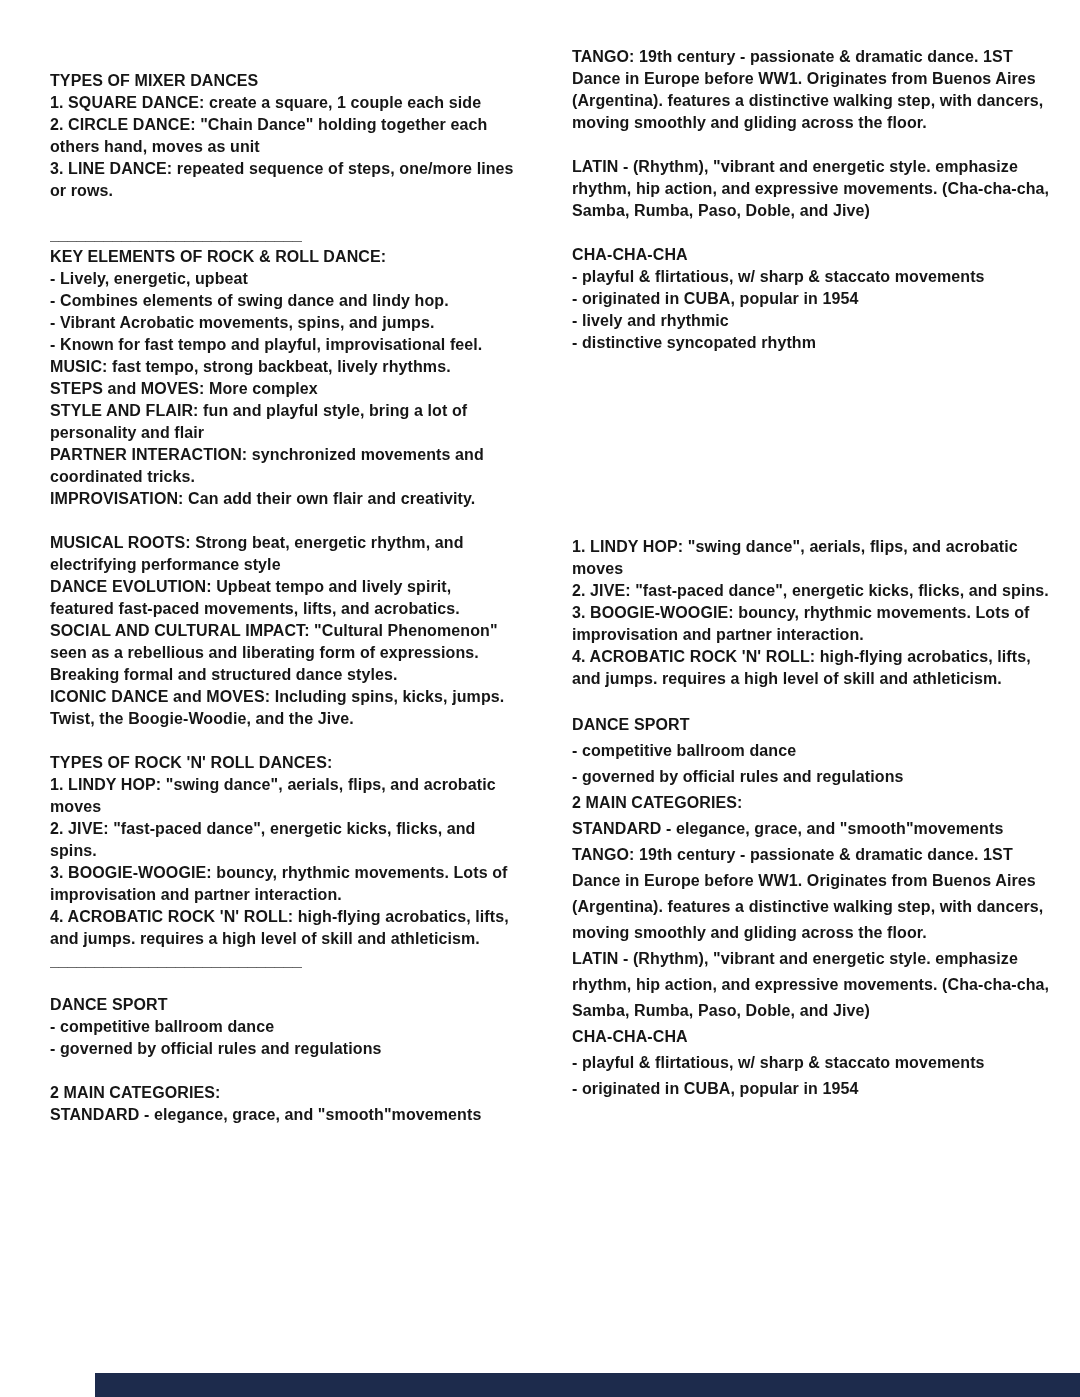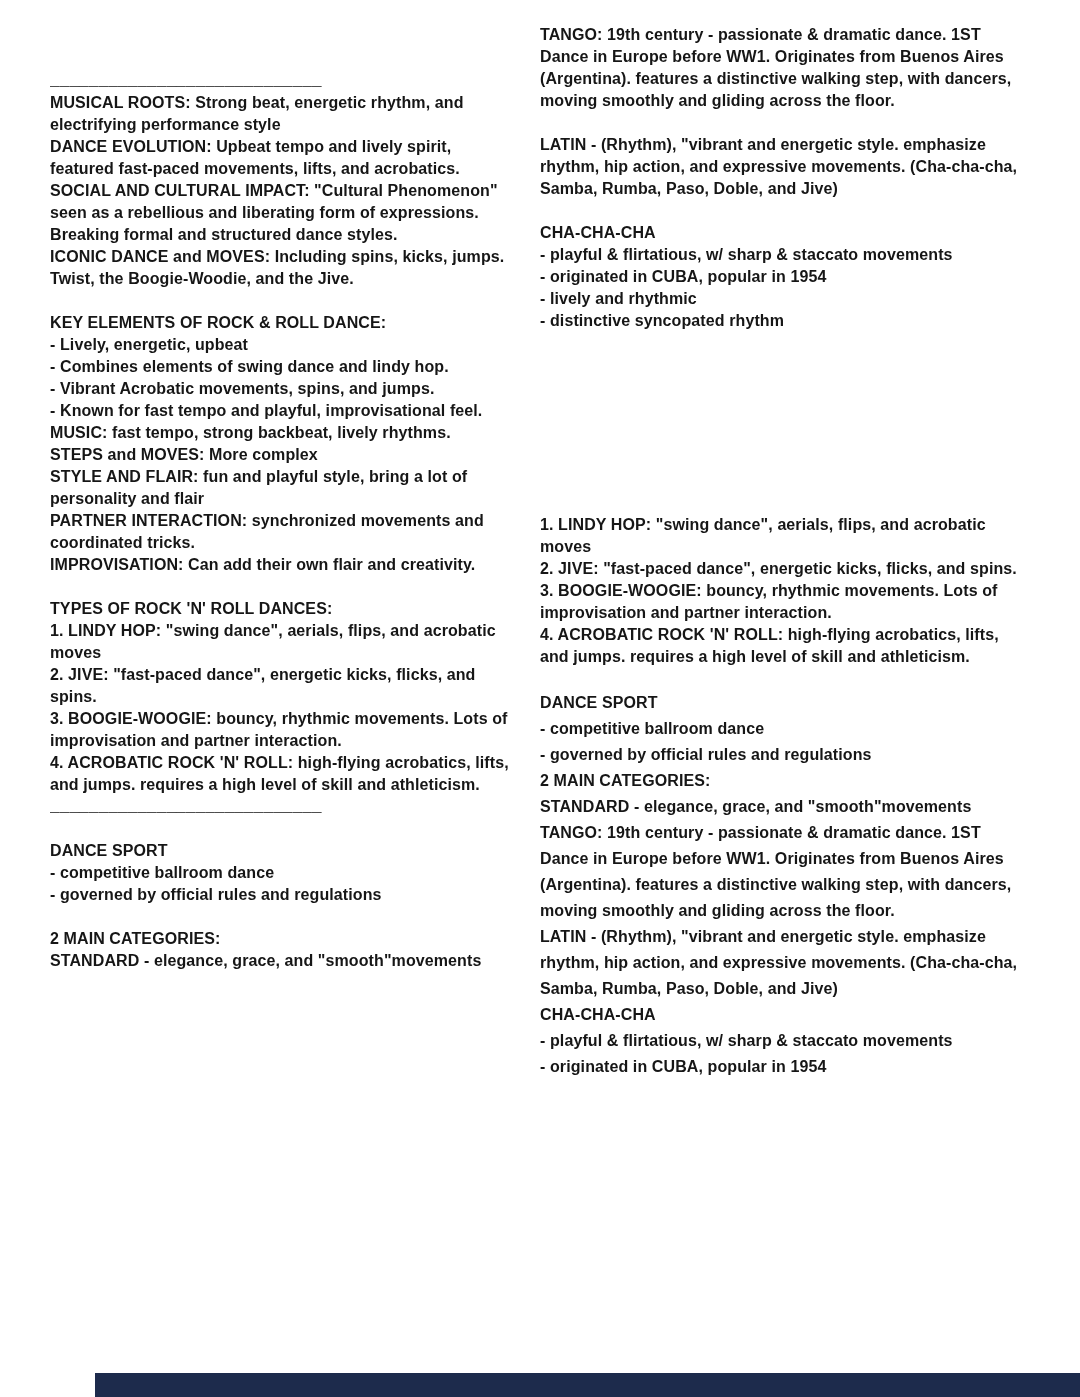--- a/index.html
+++ b/index.html
@@ -23,39 +23,38 @@
   .col {
     position: absolute;
     top: 0;
   }
   .col-left {
     left: 50px;
     width: 468px;
     padding-top: 70px;
   }
   .col-right {
-    left: 540px;
+    left: 572px;
     width: 478px;
-    padding-top: 24px;
+    padding-top: 46px;
   }
   .para {
     white-space: pre-wrap;
     margin: 0 0 22px 0;
   }
   .para.no-gap {
     margin-bottom: 0;
   }
   .para.tall {
     line-height: 26px;
   }
   .divider {
     white-space: pre;
     overflow: hidden;
     margin: 0;
-    font-family: Liberation Mono, monospace;
   }
   .divider.gap-after {
     margin-bottom: 22px;
   }
   .spacer {
     height: 182px;
   }
   .footer-bar {
     position: absolute;
     left: 95px;
@@ -64,35 +63,39 @@
     height: 24px;
     background: #1d2b4c;
   }
 </style>
 </head>
 <body>
 
 <div class="page" style="background: rgb(255, 255, 255); color: rgb(22, 22, 22);">
 
   <div class="col col-left">
+    <div class="para">TYPES OF MIXER DANCES
+1. SQUARE DANCE: create a square, 1 couple each side
+2. CIRCLE DANCE: "Chain Dance" holding together each others hand, moves as unit
+3. LINE DANCE: repeated sequence of steps, one/more lines or rows.</div>
     <div class="divider">____________________________</div>
-    <div class="para">MUSICAL ROOTS: Strong beat, energetic rhythm, and electrifying performance style
-DANCE EVOLUTION: Upbeat tempo and lively spirit, featured fast-paced movements, lifts, and acrobatics.
-SOCIAL AND CULTURAL IMPACT: "Cultural Phenomenon" seen as a rebellious and liberating form of expressions. Breaking formal and structured dance styles.
-ICONIC DANCE and MOVES: Including spins, kicks, jumps. Twist, the Boogie-Woodie, and the Jive.</div>
     <div class="para">KEY ELEMENTS OF ROCK &amp; ROLL DANCE:
 - Lively, energetic, upbeat
 - Combines elements of swing dance and lindy hop.
 - Vibrant Acrobatic movements, spins, and jumps.
 - Known for fast tempo and playful, improvisational feel.
 MUSIC: fast tempo, strong backbeat, lively rhythms.
 STEPS and MOVES: More complex
 STYLE AND FLAIR: fun and playful style, bring a lot of personality and flair
 PARTNER INTERACTION: synchronized movements and coordinated tricks.
 IMPROVISATION: Can add their own flair and creativity.</div>
+    <div class="para">MUSICAL ROOTS: Strong beat, energetic rhythm, and electrifying performance style
+DANCE EVOLUTION: Upbeat tempo and lively spirit, featured fast-paced movements, lifts, and acrobatics.
+SOCIAL AND CULTURAL IMPACT: "Cultural Phenomenon" seen as a rebellious and liberating form of expressions. Breaking formal and structured dance styles.
+ICONIC DANCE and MOVES: Including spins, kicks, jumps. Twist, the Boogie-Woodie, and the Jive.</div>
     <div class="para no-gap">TYPES OF ROCK 'N' ROLL DANCES:
 1. LINDY HOP: "swing dance", aerials, flips, and acrobatic moves
 2. JIVE: "fast-paced dance", energetic kicks, flicks, and spins.
 3. BOOGIE-WOOGIE: bouncy, rhythmic movements. Lots of improvisation and partner interaction.
 4. ACROBATIC ROCK 'N' ROLL: high-flying acrobatics, lifts, and jumps. requires a high level of skill and athleticism.</div>
     <div class="divider gap-after">____________________________</div>
     <div class="para">DANCE SPORT
 - competitive ballroom dance
 - governed by official rules and regulations</div>
     <div class="para">2 MAIN CATEGORIES:

